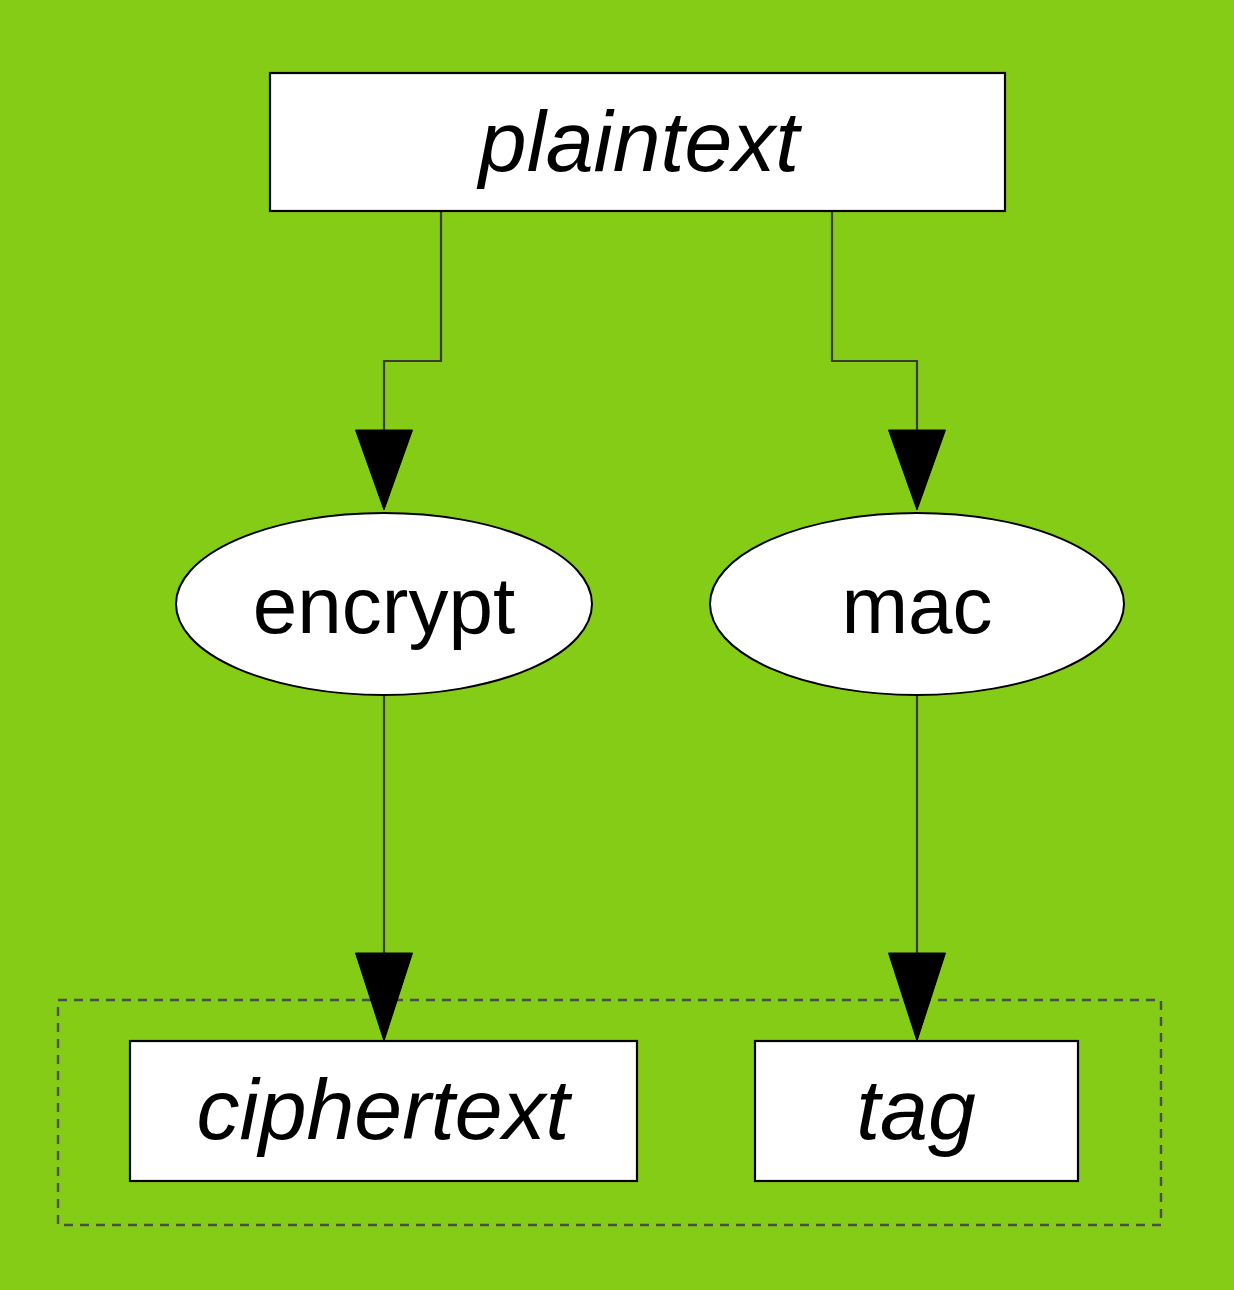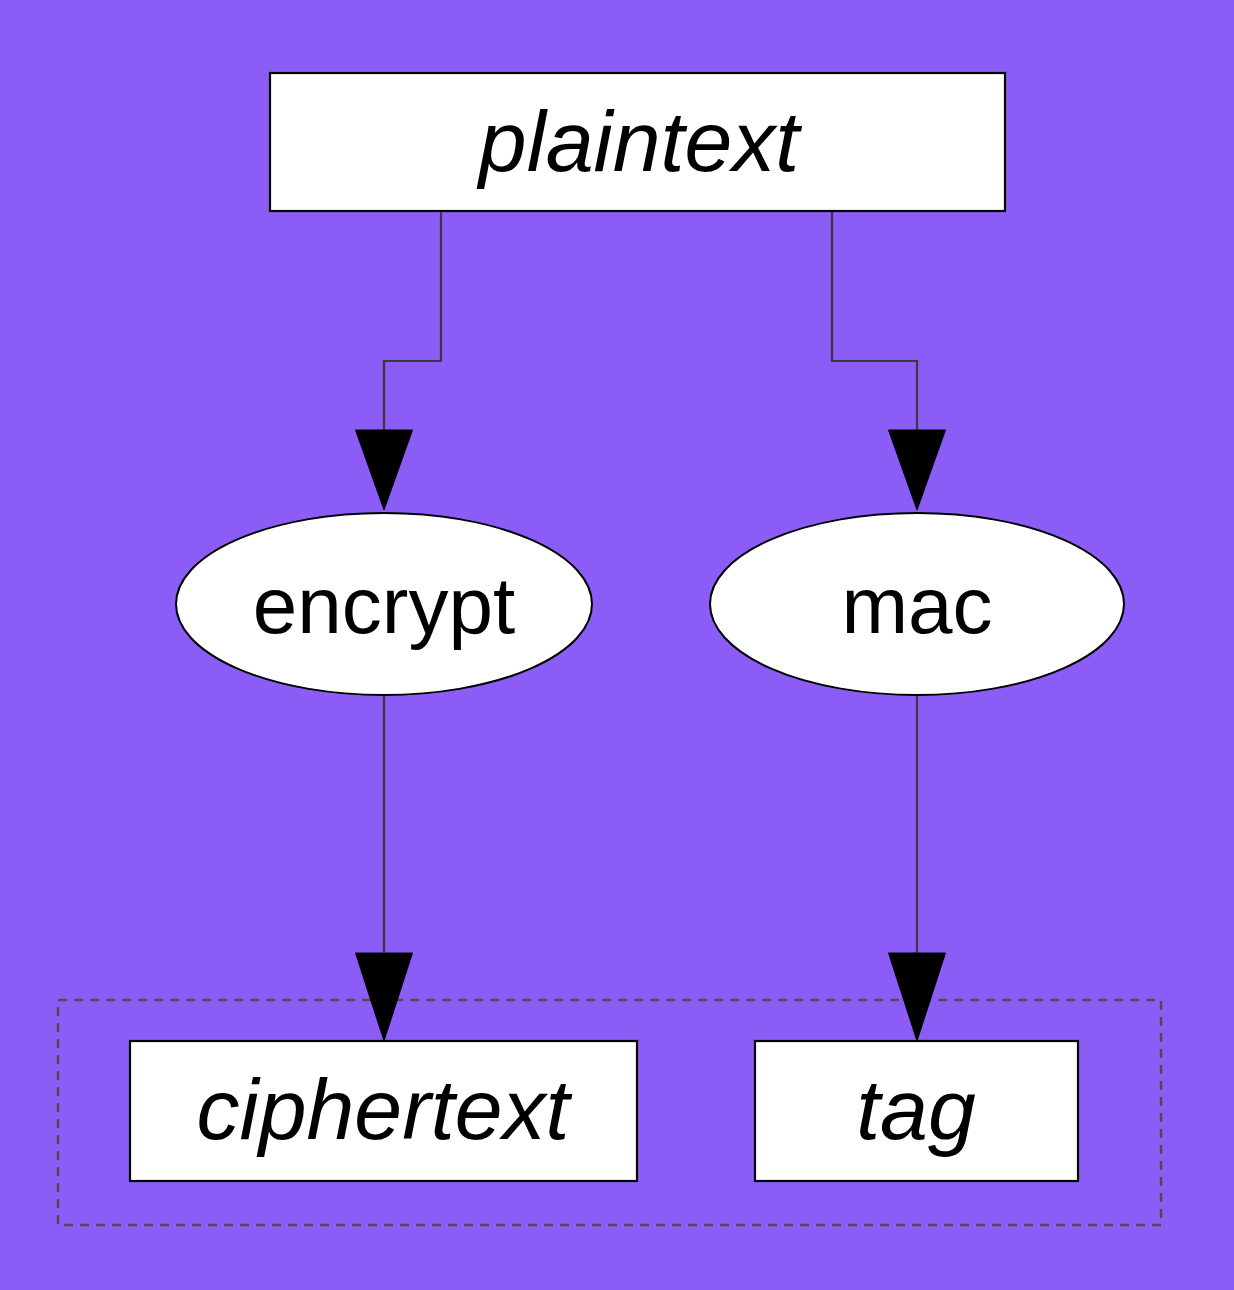--- a/index.html
+++ b/index.html
@@ -10,21 +10,21 @@
   body {
     width: 1234px;
     height: 1290px;
     font-family: "Liberation Sans", sans-serif;
     overflow: hidden;
   }
   #diagram-root {
     position: relative;
     width: 1234px;
     height: 1290px;
-    background: #8b5cf6;
+    background: #84cc16;
   }
   svg#graph {
     display: block;
     width: 1234px;
     height: 1290px;
   }
   .node-shape {
     fill: #ffffff;
     stroke: #000000;
     stroke-width: 2.2;

